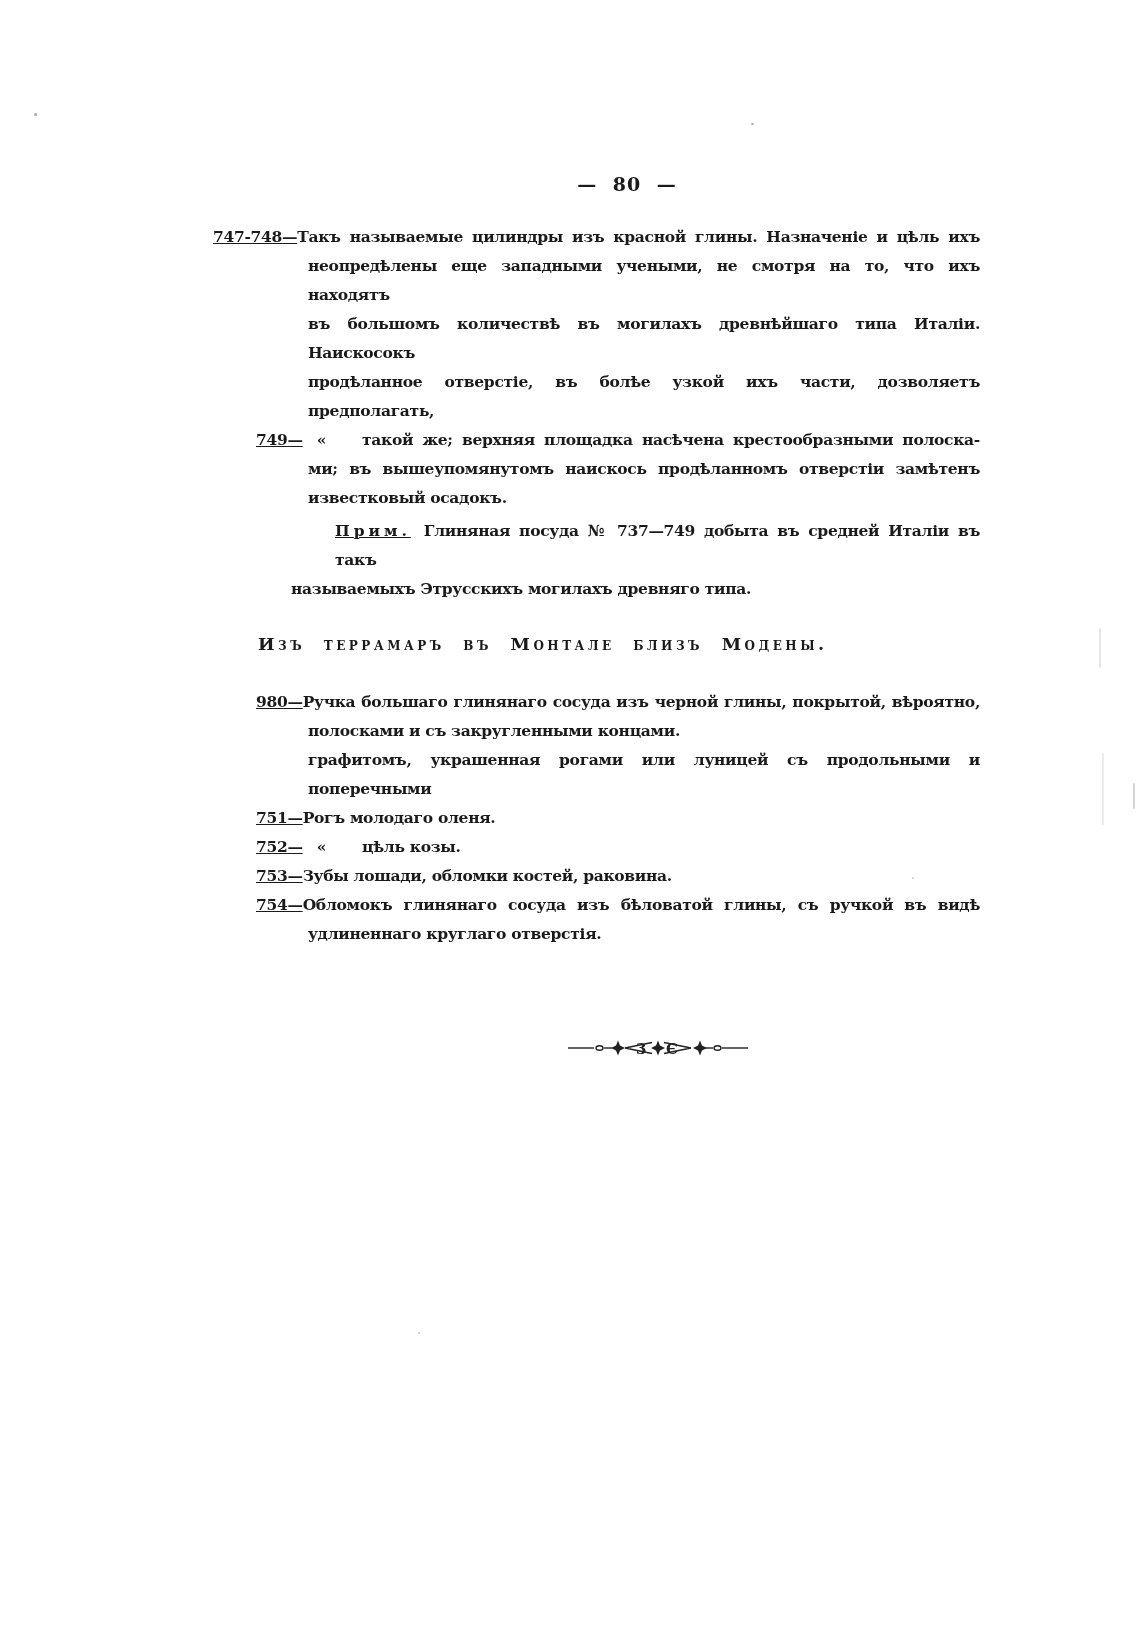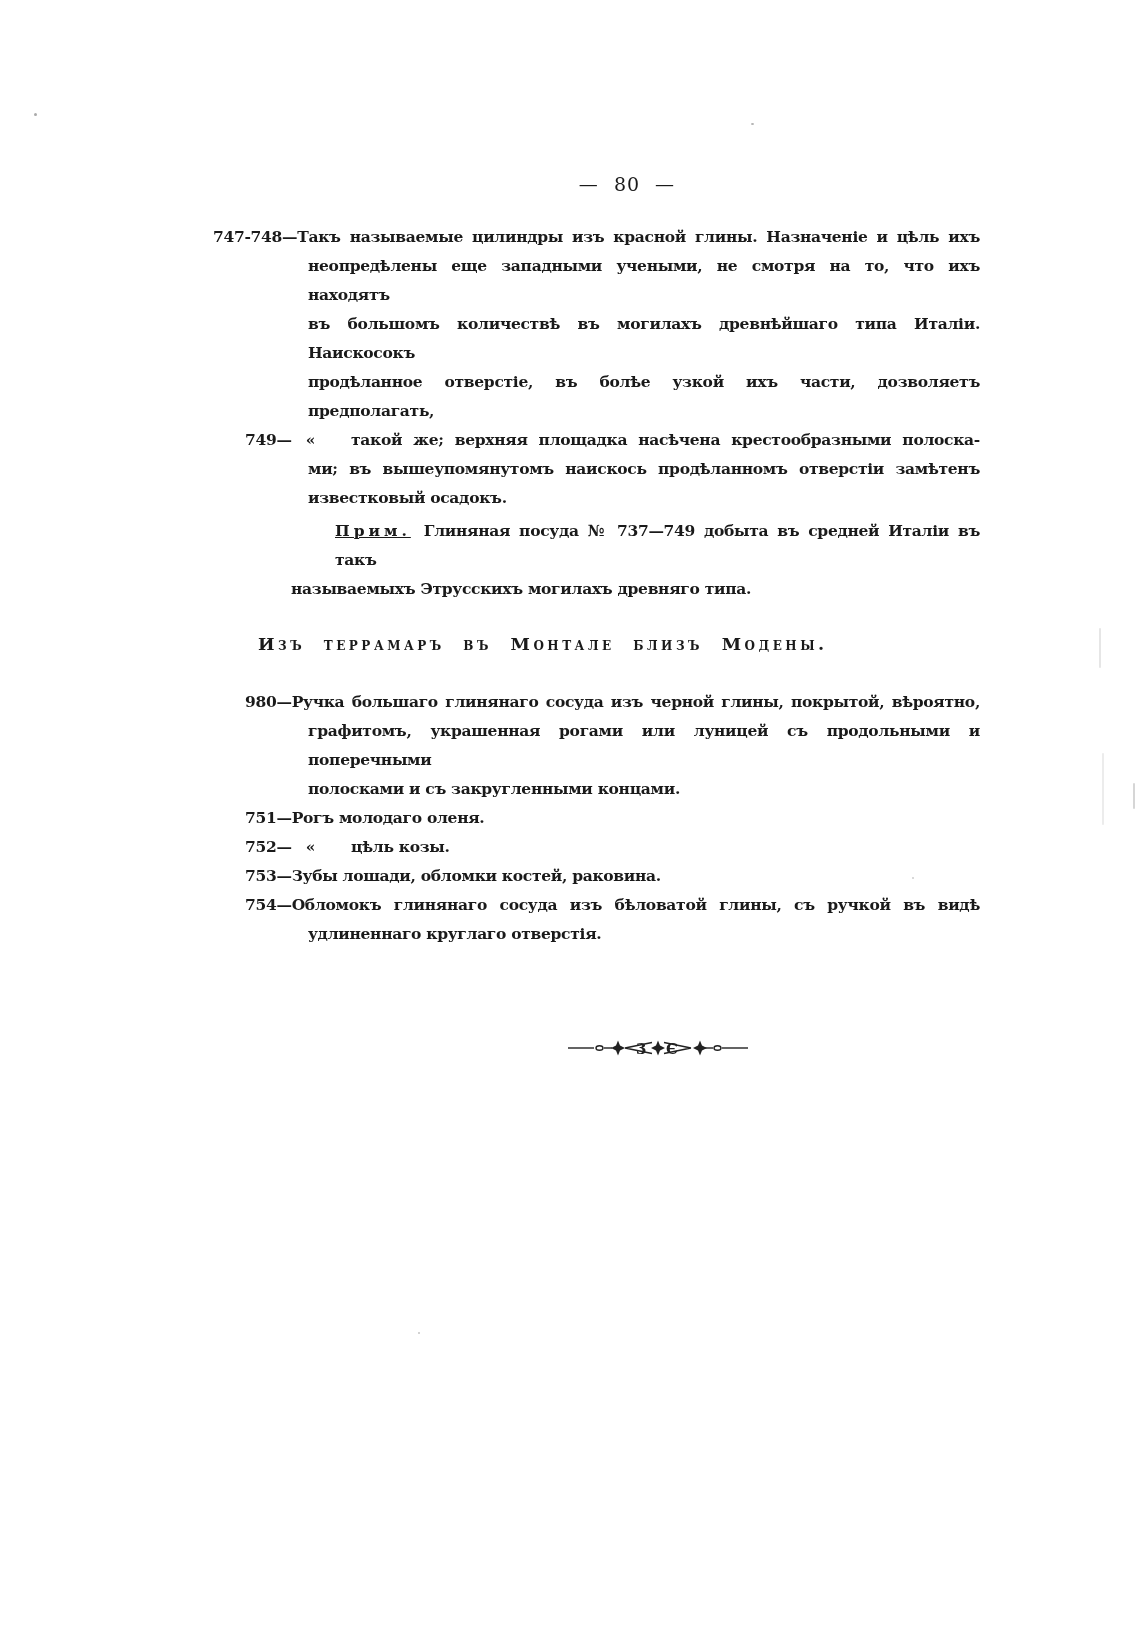--- a/index.html
+++ b/index.html
@@ -8,36 +8,36 @@
     background: #ffffff;
     font-family: "DejaVu Serif", "Liberation Serif", serif;
     color: #1a1a1a;
     position: relative;
     overflow: hidden;
   }
   .page { position: absolute; inset: 0; }
 
   .page-number-row {
     position: absolute; top: 170px; left: 0; width: 100%;
-    text-align: center; font-size: 19px; font-weight: normal;
+    text-align: center; font-size: 19px; font-weight: bold;
     line-height: 29px; letter-spacing: 1px;
   }
   .page-number-row .pn { position: relative; left: 57px; word-spacing: 8px; }
 
   .content {
     position: absolute; top: 222px; left: 213px; width: 767px;
     font-size: 15.5px; font-weight: bold; letter-spacing: -0.3px;
     line-height: 29px;
   }
   .line { white-space: normal; }
   .just { text-align: justify; text-align-last: justify; }
   .cont { margin-left: 95px; }          
-  .ind  { margin-left: 32px; }          
+  .ind  { margin-left: 43px; }          
 
-  .num { white-space: nowrap; }
+  .num { white-space: nowrap; text-decoration: underline; }
   .ditto { margin: 0 36px 0 14px; }
 
   .note { margin-top: 4px; }
   .notefirst { margin-left: 122px; }
   .notecont  { margin-left: 78px; }
   .note-label { letter-spacing: 4px; margin-right: 13px; white-space: nowrap; text-decoration: underline; }
 
   .heading {
     margin-top: 27px; margin-bottom: 28px;
     text-align: left; position: relative; left: 45px;
@@ -85,22 +85,22 @@
 
     <div class="note">
       <div class="line just notefirst"><span class="note-label">Прим.</span><span>Глиняная посуда № 737—749 добыта въ средней Италіи въ такъ</span></div>
       <div class="line notecont">называемыхъ Этрусскихъ могилахъ древняго типа.</div>
     </div>
 
     <div class="heading">Изъ террамаръ въ Монтале близъ Модены.</div>
 
     <div class="entry">
       <div class="line just ind"><span class="num">980—</span><span>Ручка большаго глинянаго сосуда изъ черной глины, покрытой, вѣроятно,</span></div>
+      <div class="line cont">полосками и съ закругленными концами.</div>
       <div class="line just cont">графитомъ, украшенная рогами или луницей съ продольными и поперечными</div>
-      <div class="line cont">полосками и съ закругленными концами.</div>
     </div>
 
     <div class="entry">
       <div class="line ind"><span class="num">751—</span><span>Рогъ молодаго оленя.</span></div>
     </div>
 
     <div class="entry">
       <div class="line ind"><span class="num">752—</span><span class="ditto">«</span><span>цѣль козы.</span></div>
     </div>
 

